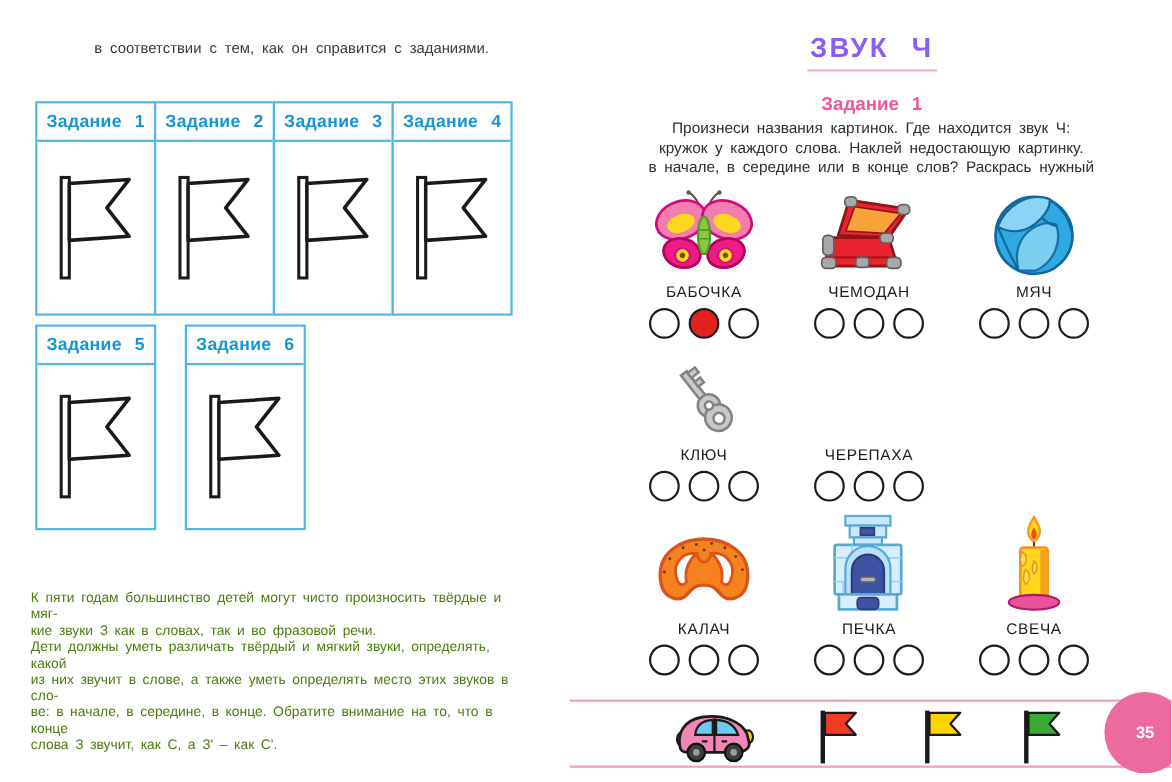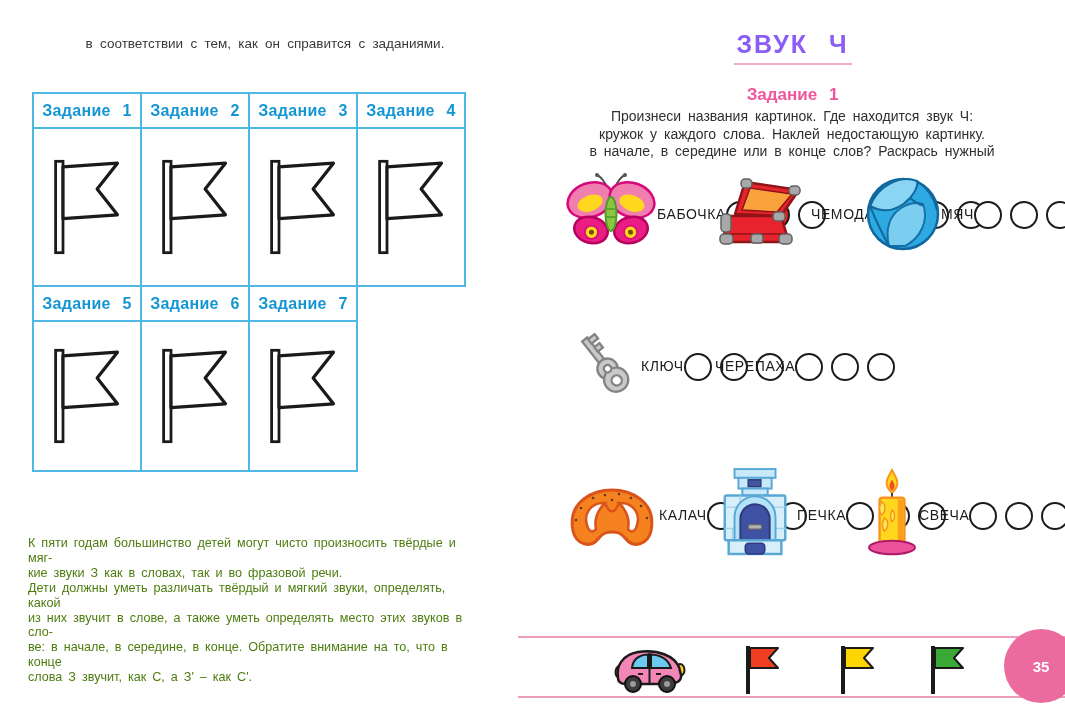--- a/index.html
+++ b/index.html
@@ -7,21 +7,21 @@
         font-family:"Liberation Sans",sans-serif;}
   .left,.right{position:absolute;top:0;height:711px;}
   .left{left:0;width:520px;}
   .right{left:520px;width:545px;}
 
   
   .intro{position:absolute;left:55px;top:36px;width:420px;text-align:center;
          font-size:13.5px;line-height:16.5px;color:#3a3a3a;word-spacing:3.5px;}
   .trow{position:absolute;display:flex;}
   .trow1{left:32px;top:92px;}
-  .trow2{left:32px;top:287px;}
+  .trow2{left:32px;top:297px;gap:28px;}
   .tcell{width:106px;border:2px solid #4fb8e2;margin-left:-2px;background:#fff;}
   .tcell:first-child{margin-left:0;}
   .trow2 .tcell{margin-top:-2px;}
   .thead{height:33px;border-bottom:2px solid #4fb8e2;display:flex;align-items:center;
          justify-content:center;color:#1596d3;font-weight:bold;font-size:16px;
          word-spacing:7px;letter-spacing:.3px;}
   .tflag{height:156px;display:flex;align-items:center;justify-content:center;}
   .trow2 .tflag{height:148px;}
   .note{position:absolute;left:28px;top:536px;width:454px;font-size:12.6px;
         line-height:14.9px;color:#4d7c0f;word-spacing:2.5px;}
@@ -30,21 +30,21 @@
   .title{position:absolute;top:30px;left:0;width:100%;text-align:center;font-size:25px;
          font-weight:bold;color:#8b5cf6;letter-spacing:2px;word-spacing:12px;}
   .title-underline{position:absolute;top:63px;left:50%;transform:translateX(-50%);
          width:118px;height:2px;background:#f4a9c9;}
   .task{position:absolute;top:85px;left:0;width:100%;text-align:center;font-size:17px;
         font-weight:bold;color:#f0559b;word-spacing:7px;}
   .instruction{position:absolute;top:108px;left:18px;width:508px;text-align:center;
         font-size:14px;line-height:17.6px;color:#2f2f2f;word-spacing:3px;}
   .cards-row{position:absolute;left:45px;width:452px;display:flex;}
   .row1{top:170px;} .row2{top:326px;} .row3{top:466px;}
-  .card{width:150px;display:flex;flex-direction:row;align-items:center;}
+  .card{width:150px;display:flex;flex-direction:column;align-items:center;}
   .pic{display:flex;align-items:flex-end;justify-content:center;width:100%;}
   .row1 .pic{height:82px;} .row2 .pic{height:74px;} .row3 .pic{height:92px;}
   .wlabel{margin-top:5px;font-size:14px;letter-spacing:.6px;color:#1c1c1c;}
   .crow{margin-top:7px;display:flex;gap:8px;}
   .circle{width:28px;height:28px;border:2px solid #1c1c1c;border-radius:50%;
           background:#fff;box-sizing:border-box;}
   .circle[data-state="filled"]{background:#e3211c;}
 
   .band-line{position:absolute;left:-2px;width:549px;height:2px;background:#ef9dbd;}
   .band-top{top:636px;} .band-bottom{top:696px;}
@@ -110,29 +110,20 @@
         <div class="thead">Задание 5</div>
         <div class="tflag">
           <svg width="72" height="100" viewBox="0 0 78 105">
             <rect x="5" y="3" width="8" height="99" fill="#fff" stroke="#1a1a1a" stroke-width="3"></rect>
             <path d="M13 9 L72 5 L50 33 L72 61 L13 65 Z" fill="#fff" stroke="#1a1a1a" stroke-width="3.5" stroke-linejoin="round"></path>
           </svg>
         </div>
       </div>
       <div class="tcell">
         <div class="thead">Задание 6</div>
-        <div class="tflag">
-          <svg width="72" height="100" viewBox="0 0 78 105">
-            <rect x="5" y="3" width="8" height="99" fill="#fff" stroke="#1a1a1a" stroke-width="3"></rect>
-            <path d="M13 9 L72 5 L50 33 L72 61 L13 65 Z" fill="#fff" stroke="#1a1a1a" stroke-width="3.5" stroke-linejoin="round"></path>
-          </svg>
-        </div>
-      </div>
-      <div class="tcell">
-        <div class="thead">Задание 7</div>
         <div class="tflag">
           <svg width="72" height="100" viewBox="0 0 78 105">
             <rect x="5" y="3" width="8" height="99" fill="#fff" stroke="#1a1a1a" stroke-width="3"></rect>
             <path d="M13 9 L72 5 L50 33 L72 61 L13 65 Z" fill="#fff" stroke="#1a1a1a" stroke-width="3.5" stroke-linejoin="round"></path>
           </svg>
         </div>
       </div>
     </div>
 
     <div class="note">

